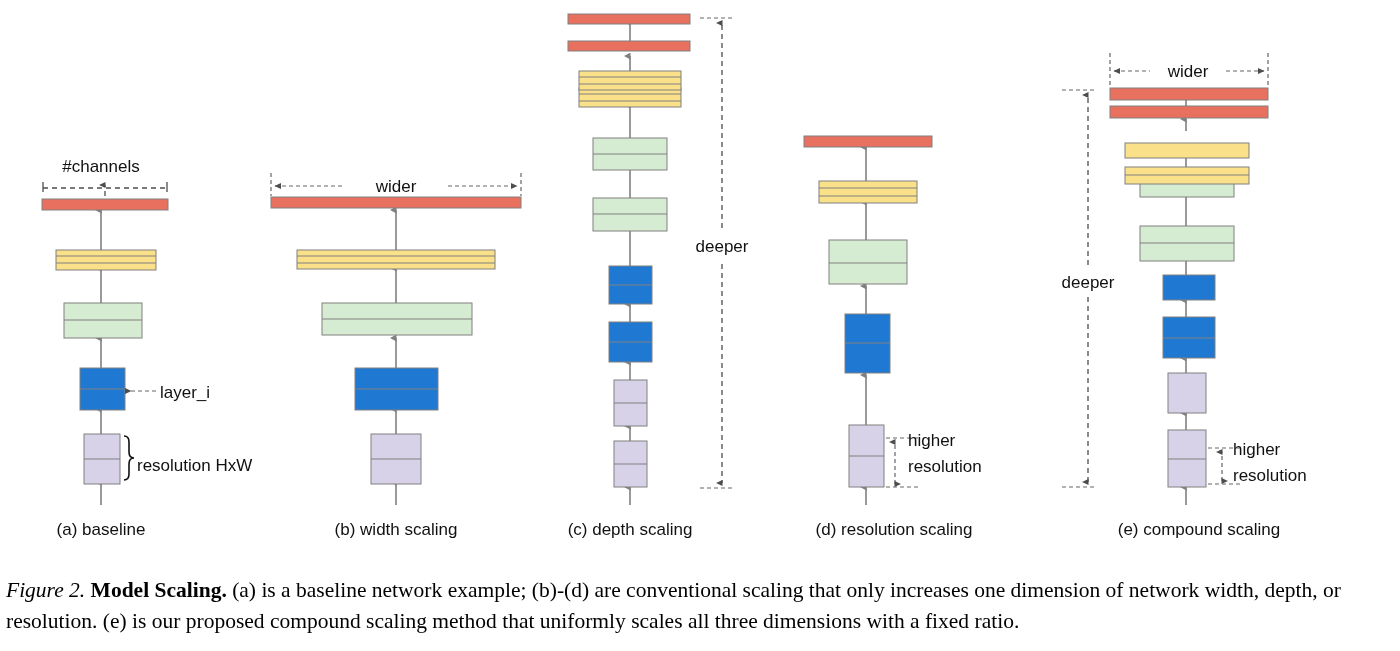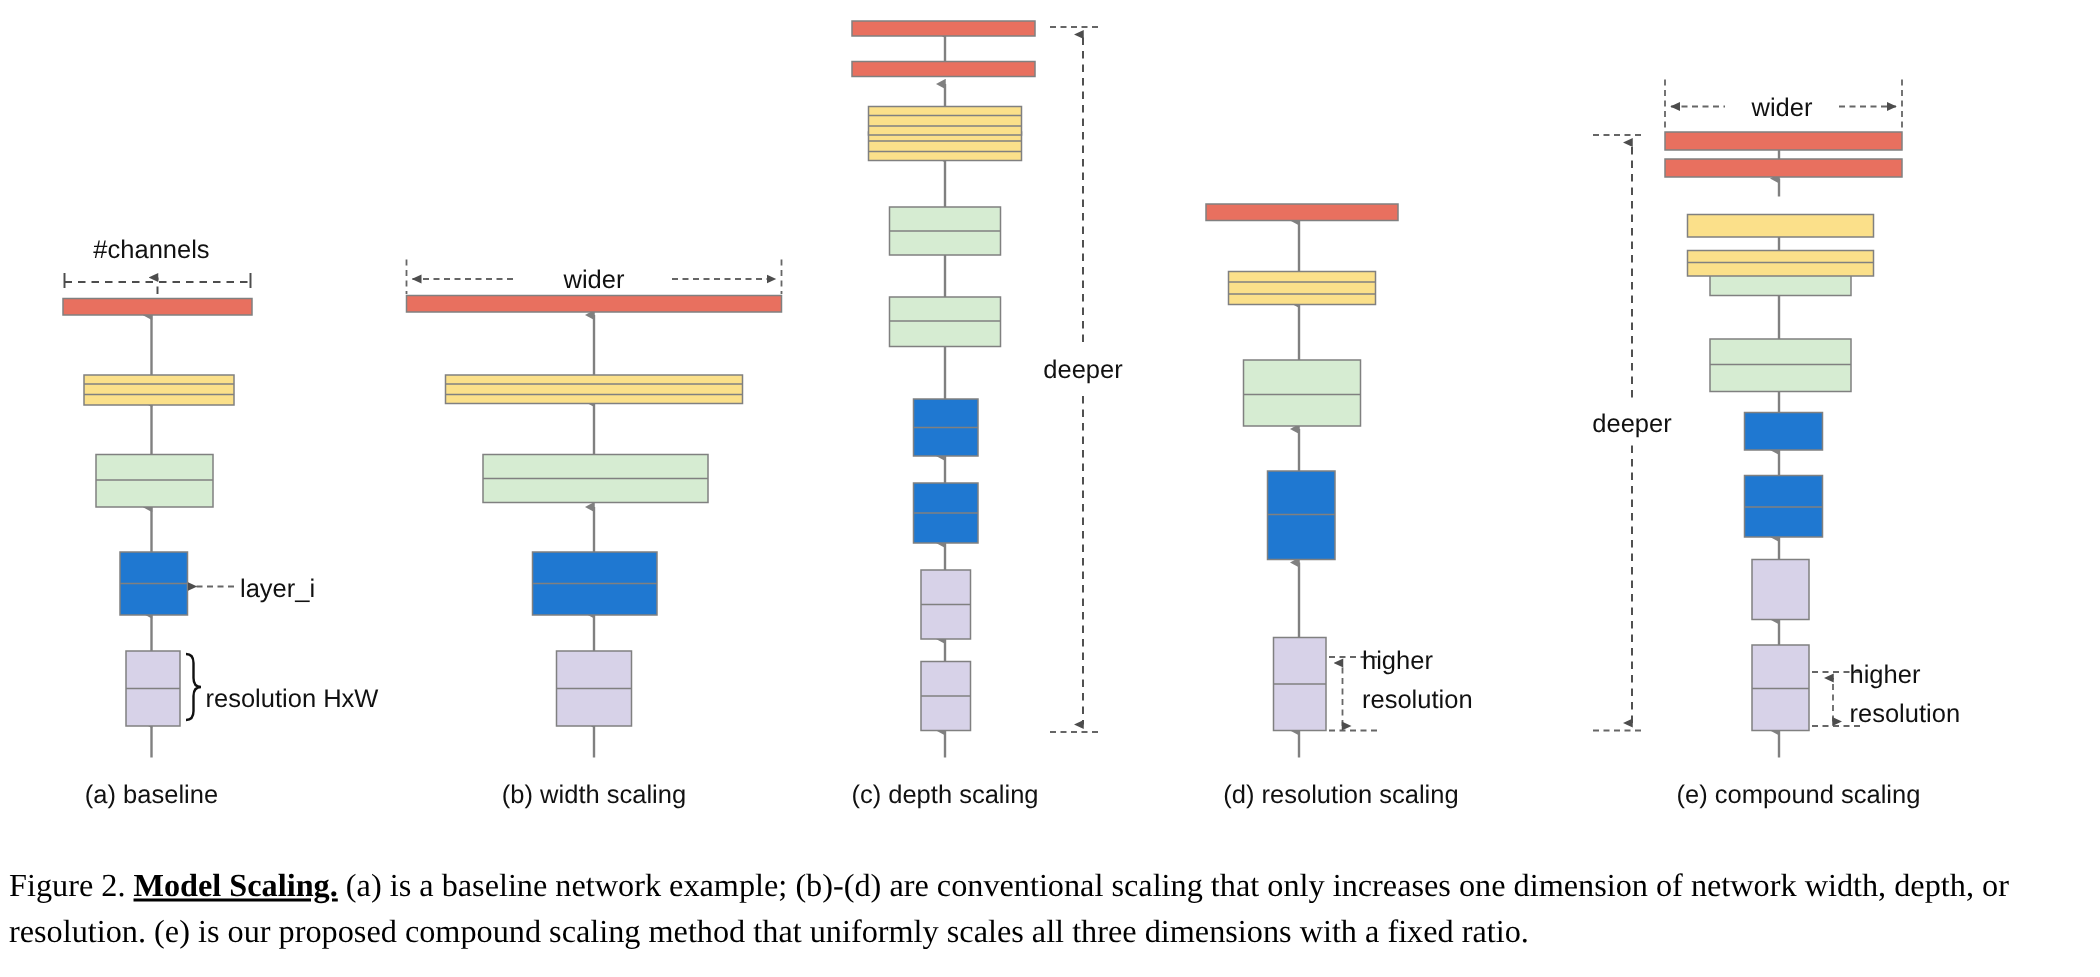--- a/index.html
+++ b/index.html
@@ -75,22 +75,22 @@
     position: absolute;
     left: 6px;
     top: 575px;
     width: 1388px;
     font-family: "Liberation Serif", serif;
     font-size: 21.5px;
     line-height: 31px;
     color: #000000;
     text-align: left;
   }
-  #caption .fig-no { }
-  #caption .fig-title { font-weight: bold; text-decoration: underline; }
+  #caption .fig-no { font-style: italic; }
+  #caption .fig-title { font-weight: bold; }
 </style>
 </head>
 <body>
 
 <div id="figure-root">
 
   <svg id="diagram-svg" width="1400" height="570" viewBox="0 0 1400 570">
 
     <defs>
       <marker id="arrowUp" markerWidth="7" markerHeight="7" refX="3.5" refY="6" orient="auto" markerUnits="userSpaceOnUse">

